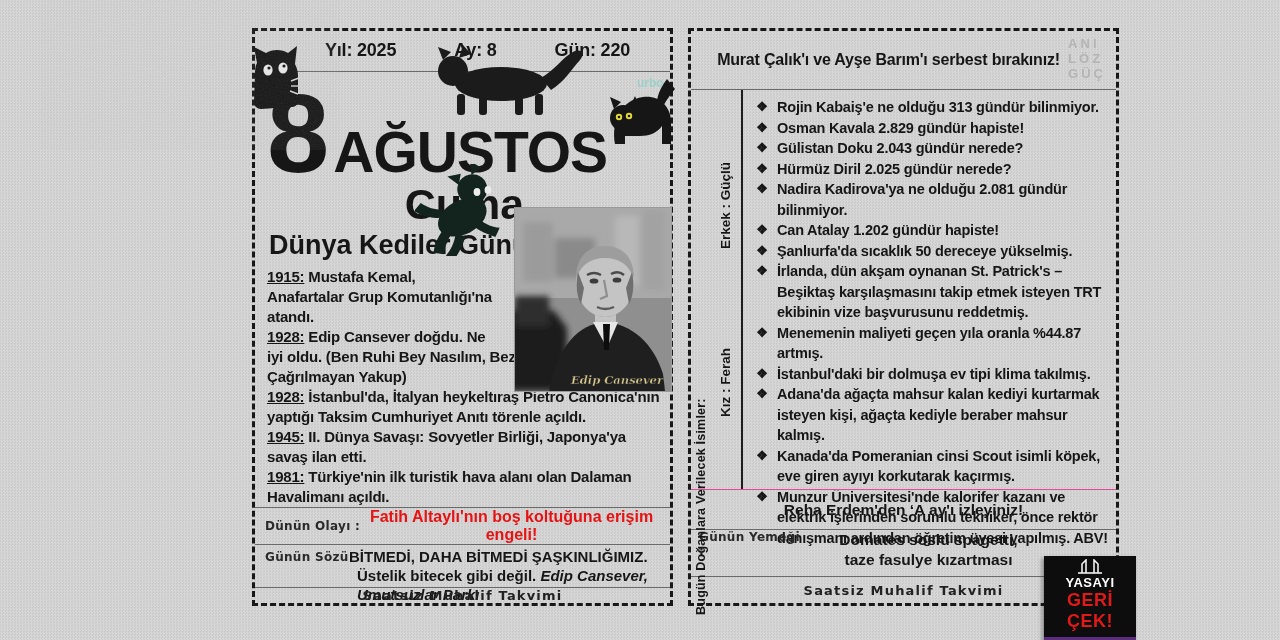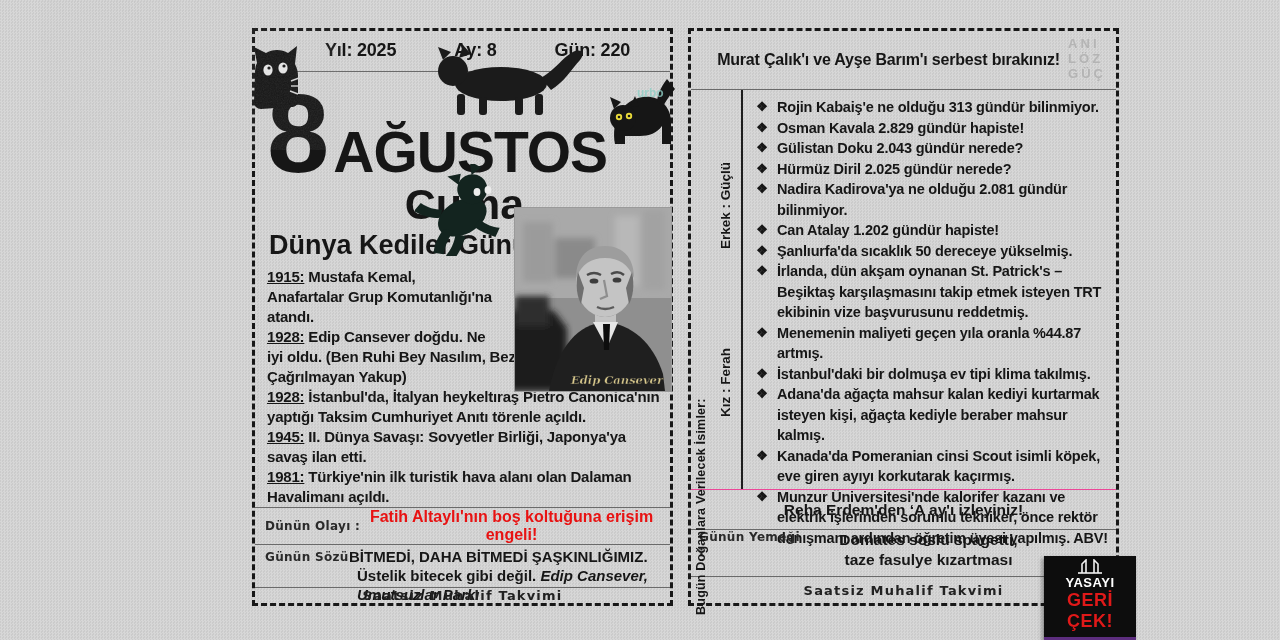--- a/index.html
+++ b/index.html
@@ -19,21 +19,21 @@
   .panel-right { left:648px; width:431px; }
 
   .lp-header { position:relative; height:76px; border-bottom:1px solid #6a6a6a; display:flex; align-items:center; justify-content:center; gap:58px; padding-left:30px; }
   .lp-header .hd { font-weight:bold; font-size:18px; letter-spacing:-.2px; }
   .cat-peek { position:absolute; left:-2px; top:12px; width:46px; height:66px; z-index:5; }
 
   .lp-main { position:relative; flex:1; padding:10px 10px 0 12px; }
   .cat-walk   { position:absolute; left:168px; top:-28px; width:168px; height:74px; }
   .cat-scared { position:absolute; left:352px; top:6px;  width:70px; height:74px; }
   .cat-leap   { position:absolute; left:160px; top:92px; width:96px; height:92px; }
-  .turbo-mark { position:absolute; left:382px; top:14px; font-size:12px; font-weight:bold; color:#8fcfc6; opacity:.8; }
+  .turbo-mark { position:absolute; left:382px; top:4px; font-size:12px; font-weight:bold; color:#8fcfc6; opacity:.8; }
 
   .big-date { display:flex; align-items:baseline; gap:8px; line-height:.85; margin-top:4px; }
   .day-num   { font-size:112px; font-weight:bold; letter-spacing:-4px; }
   .month-name{ font-size:57px;  font-weight:bold; letter-spacing:-1px; }
   .weekday   { font-size:43px; font-weight:bold; margin:2px 0 6px 2px; line-height:1;text-align:center; }
   .special-day { font-size:27px; font-weight:bold; margin:2px 0 8px 2px; line-height:1; }
 
   .events { font-size:15px; font-weight:bold; line-height:20px; letter-spacing:-.2px; }
   .events::before { content:""; float:right; width:168px; height:62px; }
   .event .yr { text-decoration:underline; }

